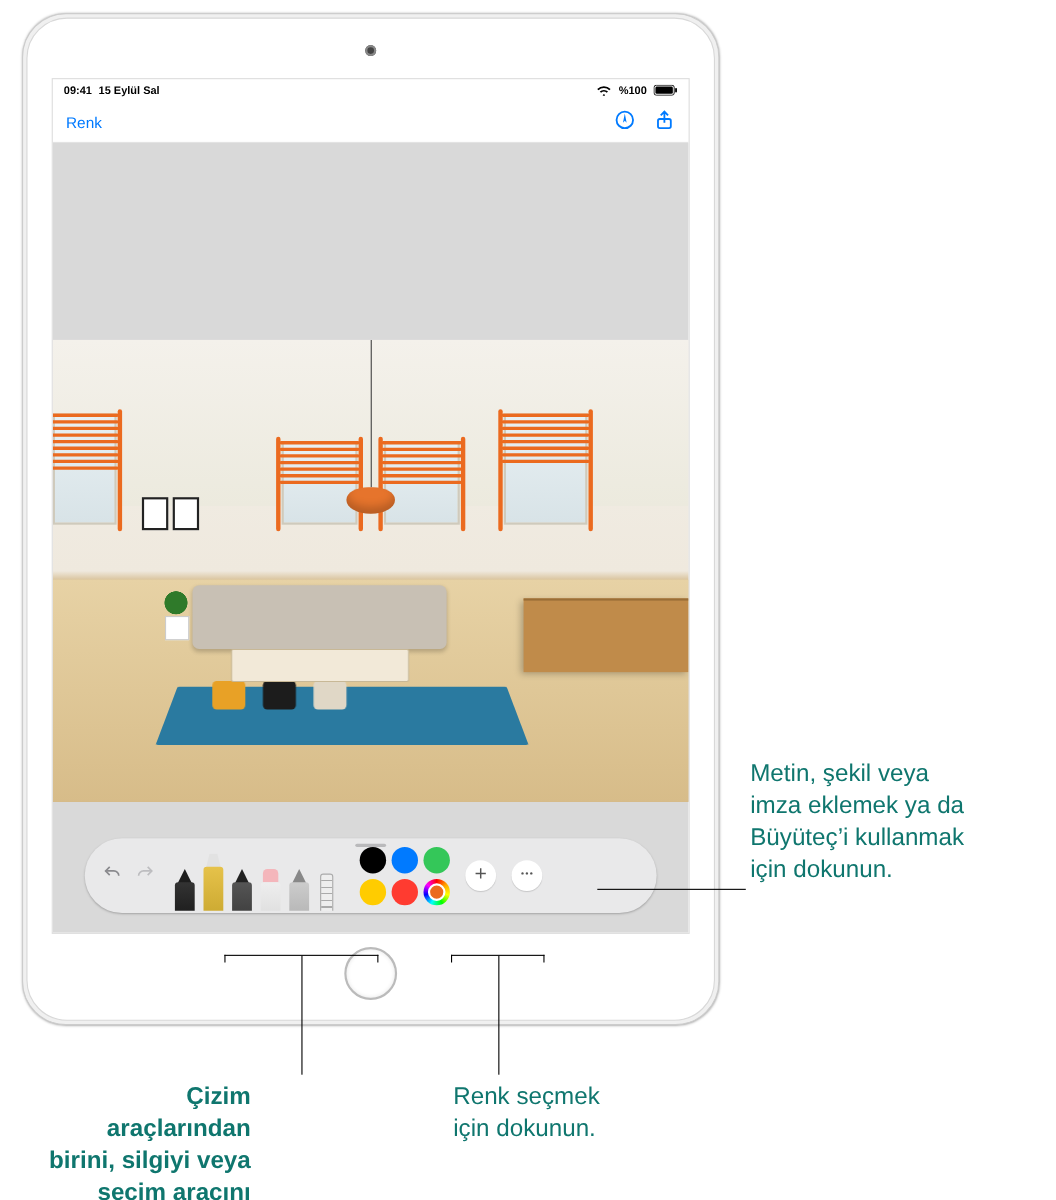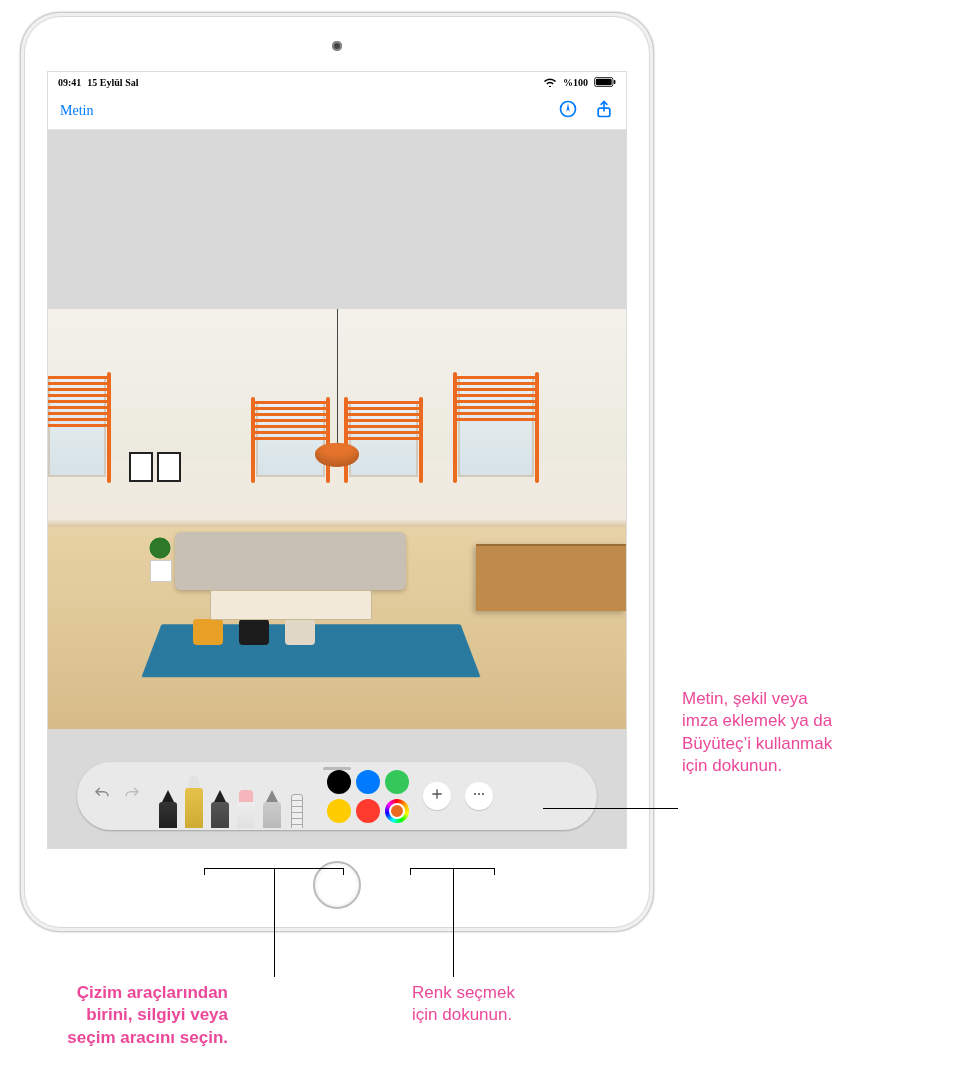--- a/index.html
+++ b/index.html
@@ -23,21 +23,20 @@
     border-radius: 40px;
     box-shadow: 0 0 2px rgba(0,0,0,0.3);
     border: 1px solid #ccc;
   }
   .ipad-inner {
     position: absolute;
     inset: 3px;
     background: #fff;
     border-radius: 37px;
     border: 1px solid #d8d8d8;
-    font-family: Liberation Serif, serif;
   }
   .ipad-camera {
     position: absolute;
     left: 50%; top: 24px;
     width: 10px; height: 10px; margin-left: -5px;
     background: #444;
     border-radius: 50%;
     box-shadow: 0 0 0 2px #888 inset;
   }
   .ipad-home {
@@ -261,23 +260,23 @@
     width: 28px; height: 28px; border-radius: 50%;
     background: #fff;
     display:flex; align-items:center; justify-content:center;
     color:#555; cursor:pointer; margin-left:6px;
     box-shadow: 0 1px 1px rgba(0,0,0,0.15);
   }
 
   
   .callout {
     position: absolute;
-    font-size: 17px;
+    font-size: 22px;
     line-height: 1.32;
-    color: #ec4899;
+    color: #0f766e;
     white-space: pre-line;
   }
   .callout.right-align { text-align: right; font-weight: bold; }
   .callout-line {
     position: absolute; background:#000;
   }
   .bracket {
     position:absolute; border-top:1px solid #000;
   }
   .bracket::before,.bracket::after{
@@ -311,21 +310,21 @@
             <svg viewBox="0 0 26 12" width="22" height="10">
                 <rect x="0.5" y="0.5" width="22" height="11" rx="2.5" fill="none" stroke="#000"></rect>
                 <rect x="2" y="2" width="19" height="8" rx="1.5" fill="#000"></rect>
                 <rect x="23.5" y="3.5" width="2" height="5" rx="1" fill="#000"></rect>
               </svg>
           </span>
         </div>
       </div>
 
       <div class="nav-bar">
-        <div class="nav-left">Metin</div>
+        <div class="nav-left">Renk</div>
         <div class="nav-right">
           <span class="nav-icon-btn">
             <span>
               <svg viewBox="0 0 24 24" fill="none" stroke="#007aff" stroke-width="2">
                   <circle cx="12" cy="12" r="9"></circle>
                   <path d="M12 5l2 10-2-2-2 2z" fill="#007aff" stroke="none"></path>
                 </svg>
             </span>
           </span>
           <span class="nav-icon-btn">

